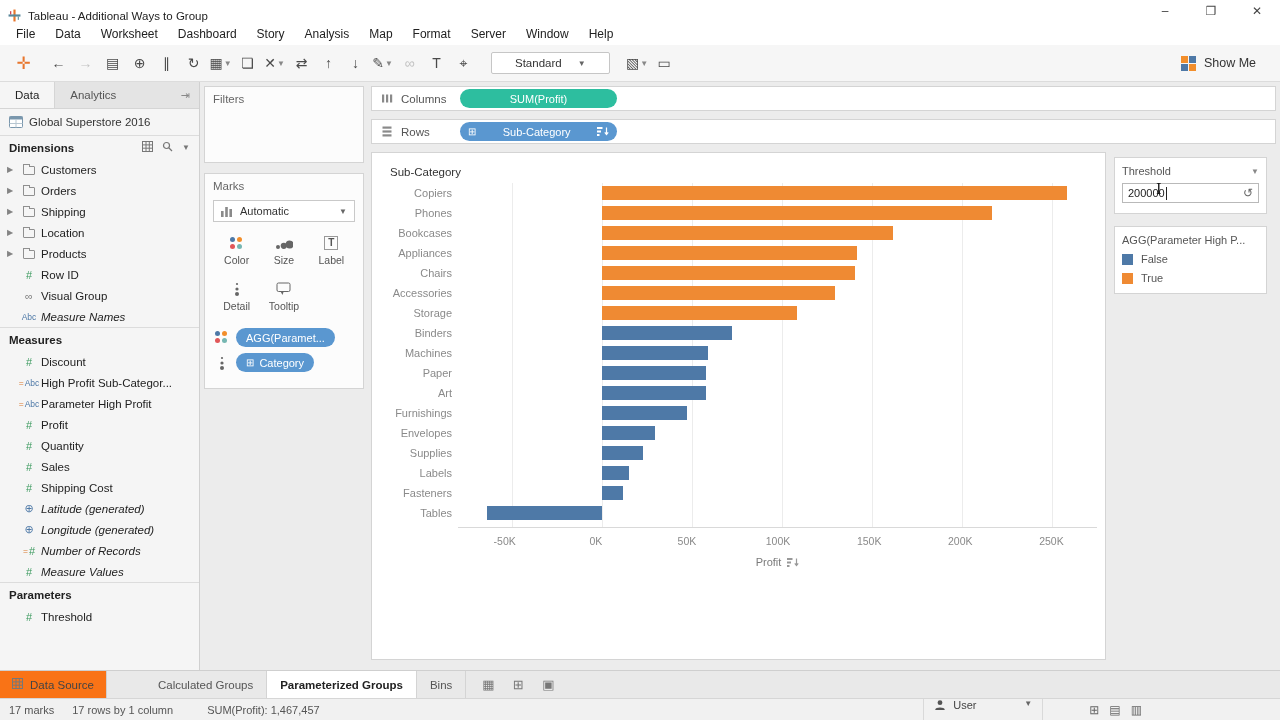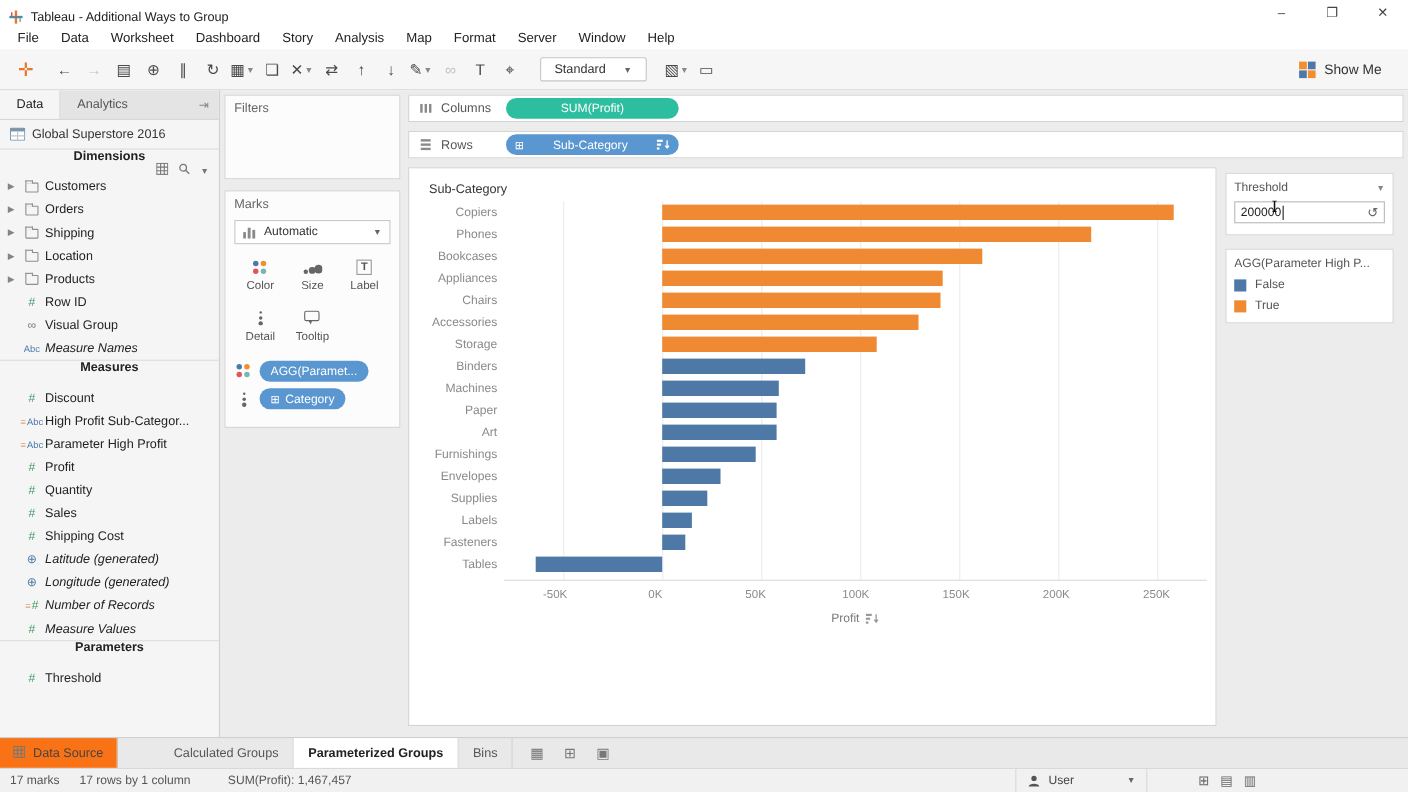--- a/index.html
+++ b/index.html
@@ -16,39 +16,39 @@
   
   .menubar { height: 23px; display: flex; align-items: center; background: #fff; padding-left: 6px; }
   .menu-item { padding: 3px 10px; font-size: 12px; color: #222; }
 
   
   .toolbar { height: 37px; background: #f6f6f6; border-bottom: 1px solid #dcdcdc; display: flex; align-items: center; padding: 0 10px; gap: 2px; }
   .tb-icon { min-width: 27px; height: 27px; display: flex; align-items: center; justify-content: center; color: #4a4a4a; font-size: 14px; }
   .tb-icon.logo { color: #e8762d; font-size: 17px; margin-right: 8px; }
   .tb-icon.disabled { color: #c3c3c3; }
   .tb-caret { font-size: 8px; color: #888; margin-left: 1px; }
-  .tb-select { display: flex; align-items: center; gap: 16px; border: 1px solid #c6c6c6; background: #fff; height: 22px; padding: 0 12px; margin: 0 12px; border-radius: 2px; font-size: 11.5px; color: #333; }
+  .tb-select { display: flex; align-items: center; gap: 16px; border: 1px solid #c6c6c6; background: #fff; height: 22px; padding: 0 23px; margin: 0 12px; border-radius: 2px; font-size: 11.5px; color: #333; }
   .tb-select .caret { font-size: 8px; color: #666; }
   .showme { margin-left: auto; display: flex; align-items: center; gap: 8px; padding-right: 14px; font-size: 12.5px; color: #333; }
   .showme-icon { width: 15px; height: 15px; display: grid; grid-template-columns: 1fr 1fr; gap: 1px; }
   .showme-icon i { display: block; }
   .showme-icon i:nth-child(1){ background:#f28e2b; } .showme-icon i:nth-child(2){ background:#4e79a7; }
   .showme-icon i:nth-child(3){ background:#4e79a7; } .showme-icon i:nth-child(4){ background:#f28e2b; }
 
   
   .main { display: flex; height: 588px; background: #ececec; }
 
   
   .sidebar { width: 200px; background: #f5f5f5; border-right: 1px solid #d0d0d0; display: flex; flex-direction: column; overflow: hidden; }
   .side-tabs { display: flex; align-items: stretch; height: 27px; background: #e4e4e4; border-bottom: 1px solid #d5d5d5; }
   .side-tab { padding: 0 15px; display: flex; align-items: center; color: #555; font-size: 11.5px; }
   .side-tab.active { background: #f5f5f5; color: #222; border-right: 1px solid #d5d5d5; }
   .side-pin { margin-left: auto; display: flex; align-items: center; padding: 0 9px; color: #888; font-size: 11px; }
   .ds-row { display: flex; align-items: center; gap: 6px; height: 26px; padding: 0 9px; color: #333; font-size: 11.5px; }
-  .section-header { display: flex; align-items: center; height: 24px; padding: 0 9px; color: #222; font-weight: bold; font-size: 11.5px; border-top: 1px solid #dcdcdc; flex-direction: column; }
+  .section-header { display: flex; align-items: center; height: 24px; padding: 0 9px; color: #222; font-weight: bold; font-size: 11.5px; border-top: 1px solid #dcdcdc; }
   .section-header.first { border-top: 1px solid #dcdcdc; }
   .hdr-icons { margin-left: auto; display: flex; align-items: center; gap: 9px; color: #777; }
   .hdr-icons .hdr-caret { font-size: 8px; color: #777; }
   .field-row { display: flex; align-items: center; height: 21px; padding-left: 7px; color: #222; font-size: 11.5px; white-space: nowrap; }
   .expander { width: 12px; font-size: 8px; color: #848484; }
   .spc { width: 12px; }
   .fi { width: 20px; display: flex; justify-content: center; align-items: center; flex-shrink: 0; }
   .field-label { margin-left: 2px; overflow: hidden; text-overflow: ellipsis; }
   .italic { font-style: italic; }
   .folder { width: 12px; height: 9px; border: 1px solid #8f8f8f; border-radius: 1px; position: relative; background: #f5f5f5; margin-top: 2px; }
@@ -123,21 +123,21 @@
   .sheet-tab { display: flex; align-items: center; padding: 0 13px; color: #555; border-right: 1px solid #d4d4d4; font-size: 11.5px; }
   .sheet-tab.active { background: #fff; color: #222; font-weight: bold; }
   .new-sheet-btns { display: flex; align-items: center; gap: 6px; padding-left: 10px; }
   .new-btn { width: 24px; height: 22px; display: flex; align-items: center; justify-content: center; color: #777; font-size: 13px; }
 
   
   .status-bar { height: 22px; background: #f1f1f1; border-top: 1px solid #d6d6d6; display: flex; align-items: center; padding-left: 9px; color: #555; font-size: 11px; }
   .st-marks { margin-right: 18px; }
   .st-size { margin-right: 34px; }
   .status-right { margin-left: auto; display: flex; align-items: center; height: 100%; }
-  .user-box { display: flex; align-items: center; gap: 7px; padding: 0 10px; height: 100%; border-left: 1px solid #d9d9d9; border-right: 1px solid #d9d9d9; color: #444; width: 120px; }
+  .user-box { display: flex; align-items: flex-start; gap: 7px; padding: 0 10px; height: 100%; border-left: 1px solid #d9d9d9; border-right: 1px solid #d9d9d9; color: #444; width: 120px; }
   .user-caret { margin-left: auto; font-size: 8px; color: #666; }
   .status-icons { display: flex; gap: 10px; margin-left: 46px; color: #666; font-size: 12px; }
   .right-spacer { width: 138px; }
 
   
   .ibeam { position: absolute; left: 1156px; top: 181px; font-family: "DejaVu Serif", serif; font-size: 14px; color: #111; z-index: 50; pointer-events: none; }
 </style>
 </head>
 <body>
 

